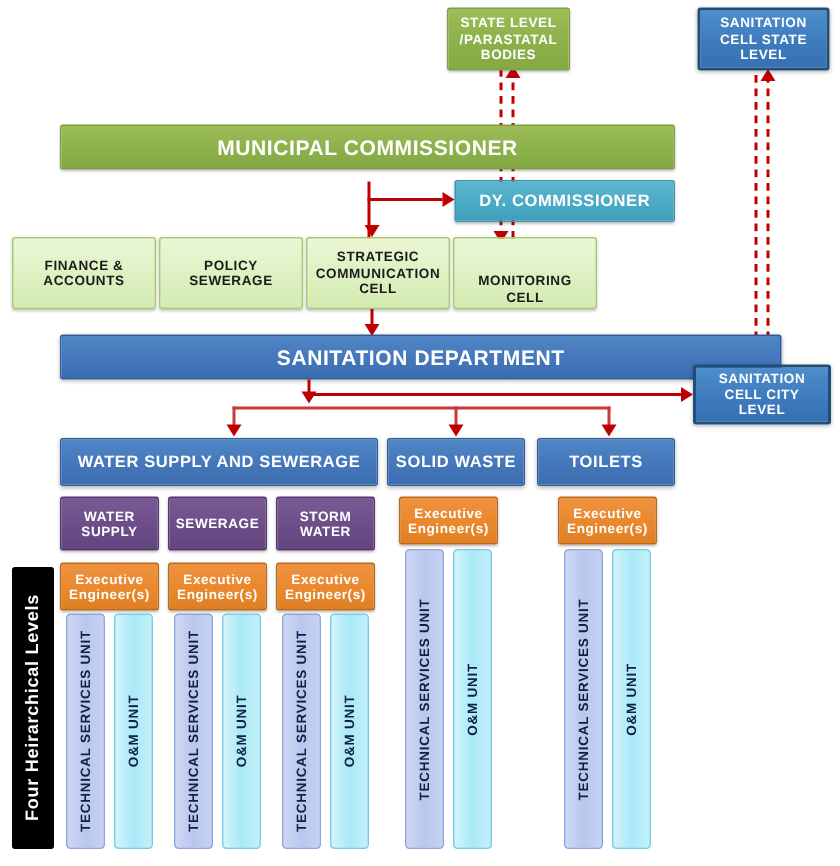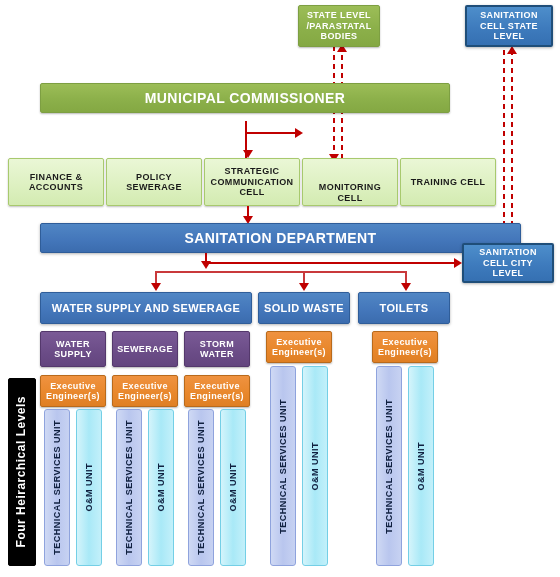--- a/index.html
+++ b/index.html
@@ -145,39 +145,39 @@
   </div>
 
   <div class="box blue2 f9" style="left:465px;top:5px;width:88px;height:42px;padding:2px 4px;">
     <span>SANITATION CELL STATE LEVEL</span>
   </div>
 
   <div class="box olive f14" style="left:40px;top:83px;width:410px;height:30px;">
     <span>MUNICIPAL COMMISSIONER</span>
   </div>
 
+  <div class="box teal f11" style="left:303px;top:120px;width:147px;height:28px;">
+    <span>DY. COMMISSIONER</span>
+  </div>
 
   <div class="ln lnV" style="left:245px;top:121px;height:38px;"></div>
   <div class="ln lnH" style="left:245px;top:132px;width:50px;"></div>
   <div class="arrow arrRight" style="left:295px;top:128px;"></div>
 
   <div class="box lgreen f9" style="left:8px;top:158px;width:96px;height:48px;padding:2px 5px;">
     <span>FINANCE &amp; ACCOUNTS</span>
   </div>
   <div class="box lgreen f9" style="left:106px;top:158px;width:96px;height:48px;padding:2px 5px;">
     <span>POLICY SEWERAGE</span>
   </div>
   <div class="box lgreen f9" style="left:204px;top:158px;width:96px;height:48px;padding:2px 5px;justify-content:flex-end;">
     <span>STRATEGIC COMMUNICATION CELL</span>
   </div>
   <div class="box lgreen f9" style="left:302px;top:158px;width:96px;height:48px;padding:2px 5px;align-items:flex-end;">
     <span>MONITORING CELL</span>
-  </div>
-  <div class="box lgreen f9" style="left:400px;top:158px;width:96px;height:48px;padding:2px 5px;">
-    <span>TRAINING CELL</span>
   </div>
 
   <div class="arrow arrDown" style="left:243px;top:150px;"></div>
 
   <div class="ln lnV" style="left:247px;top:206px;height:14px;"></div>
   <div class="arrow arrDown" style="left:243px;top:216px;"></div>
 
   <div class="box blue f14" style="left:40px;top:223px;width:481px;height:30px;">
     <span>SANITATION DEPARTMENT</span>
   </div>

